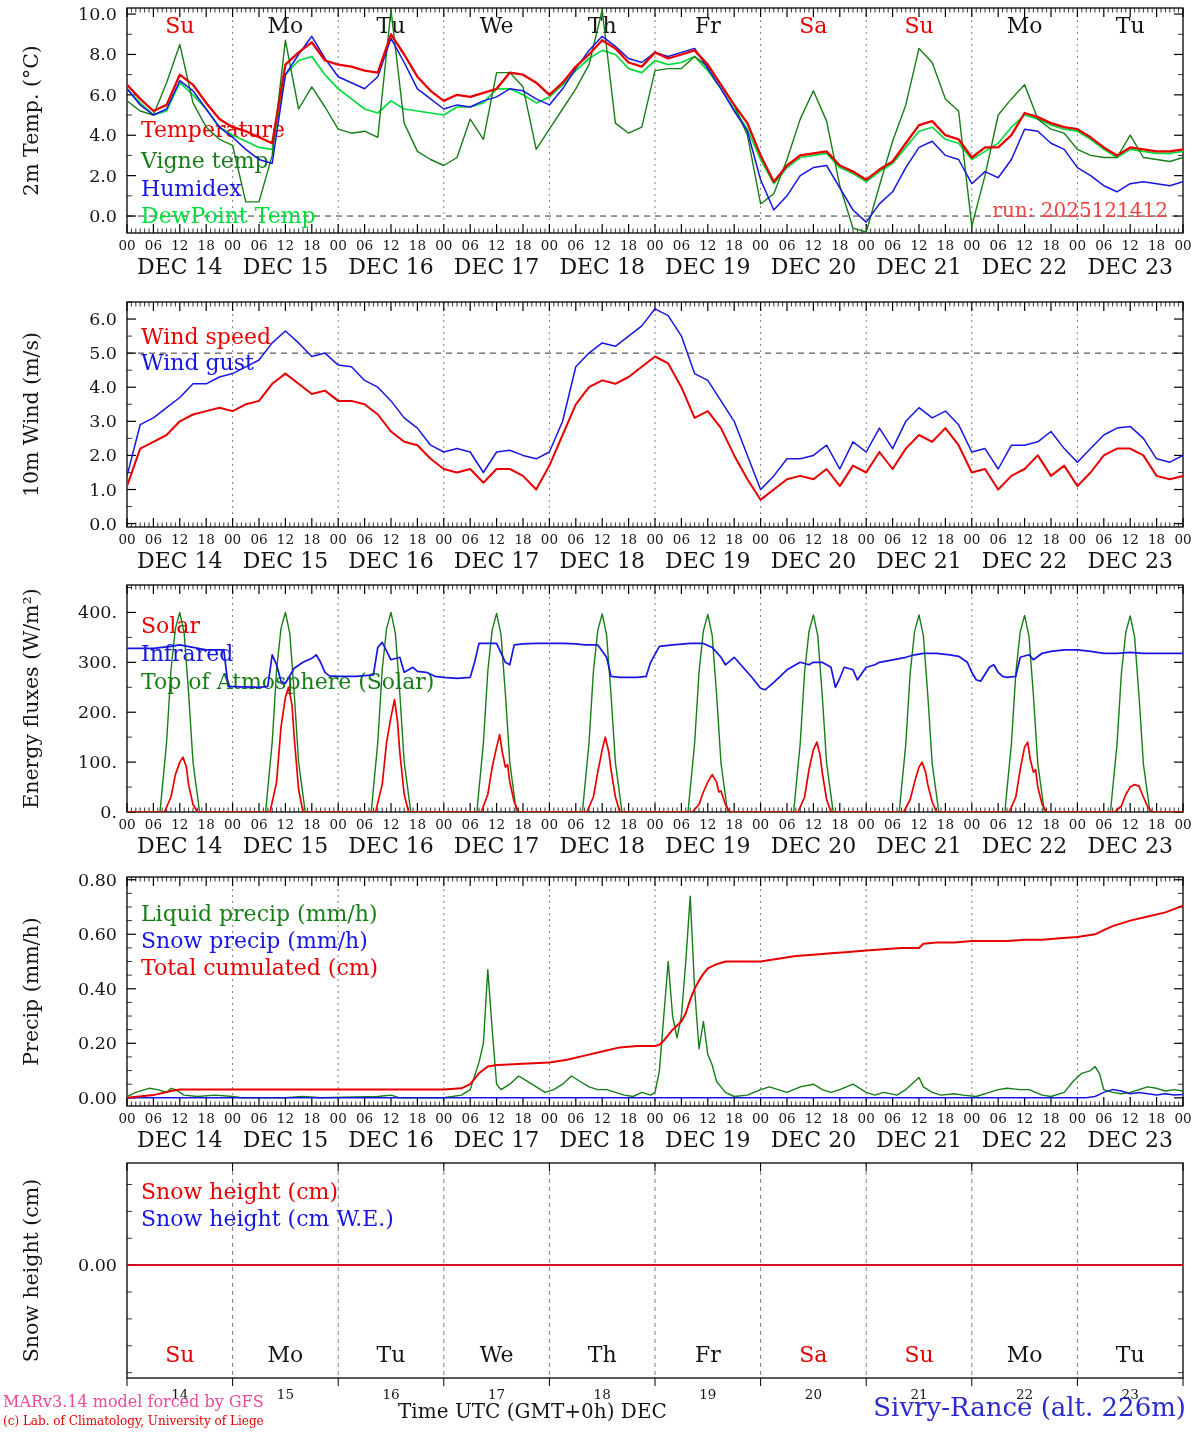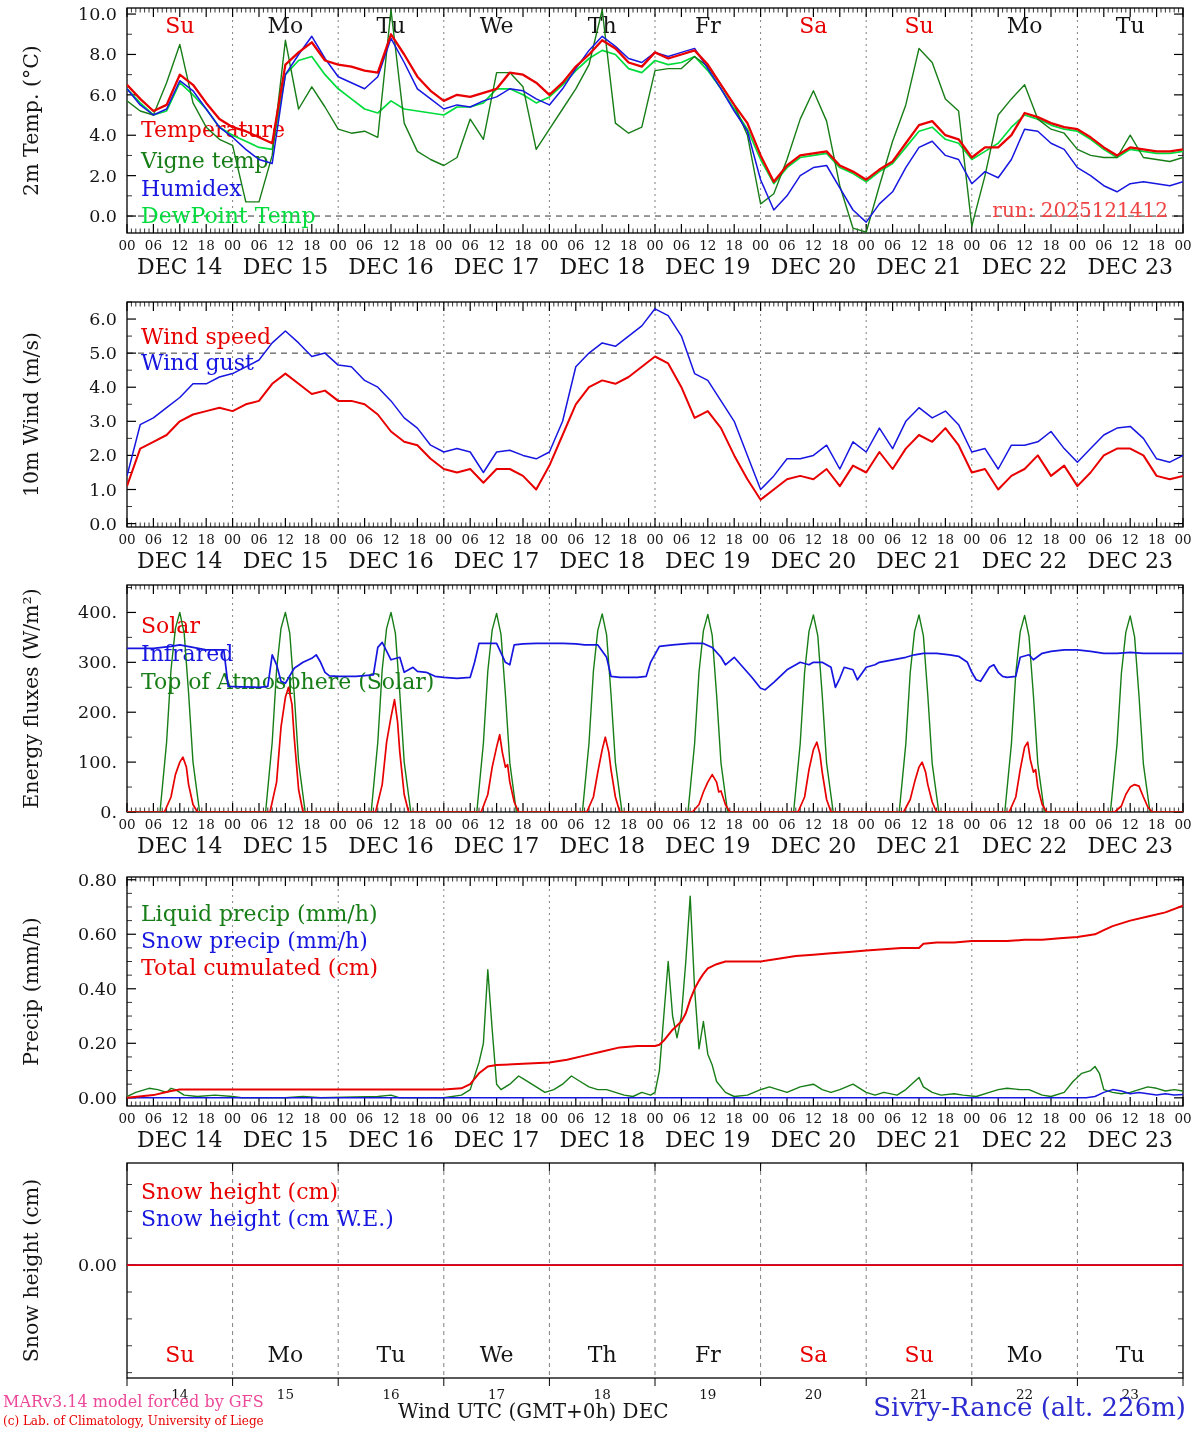--- a/index.html
+++ b/index.html
@@ -2453,15 +2453,15 @@
         <text font-family="&quot;DejaVu Serif&quot;,serif" x="1130.2" y="1362" text-anchor="middle" font-size="22" fill="#151515">Tu</text>
         <text font-family="&quot;DejaVu Serif&quot;,serif" x="141" y="1199" font-size="22" fill="#e80000">Snow height (cm)</text>
         <text font-family="&quot;DejaVu Serif&quot;,serif" x="141" y="1226" font-size="22" fill="#1616e0">Snow height (cm W.E.)</text>
         <path d="M127.0 1265.1 L1183.0 1265.1" fill="none" stroke="#1616e0" stroke-width="1.5" stroke-linejoin="round" clip-path="url(#cp4)"></path>
         <path d="M127.0 1265.1 L1183.0 1265.1" fill="none" stroke="#e80000" stroke-width="1.8" stroke-linejoin="round" clip-path="url(#cp4)"></path>
       </g>
     </svg>
   <div class="overlay run-label">run: 2025121412</div>
   <div class="overlay credit1">MARv3.14 model forced by GFS</div>
   <div class="overlay credit2">(c) Lab. of Climatology, University of Liege</div>
-  <div class="overlay time-label">Wind UTC (GMT+0h) DEC</div>
+  <div class="overlay time-label">Time UTC (GMT+0h) DEC</div>
   <div class="overlay station">Sivry-Rance (alt. 226m)</div>
 </div>
 
 </body></html>

